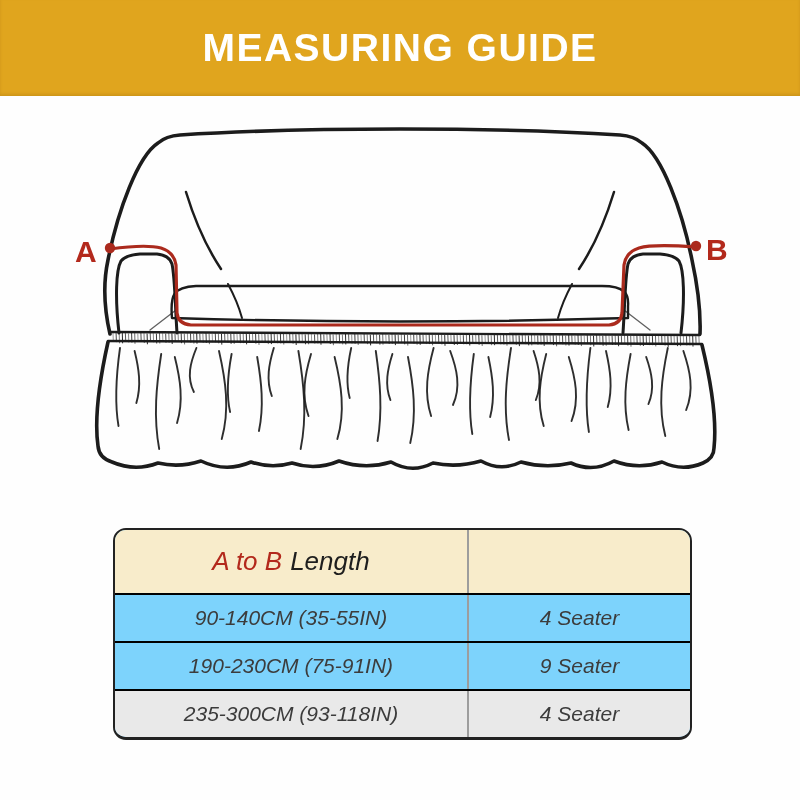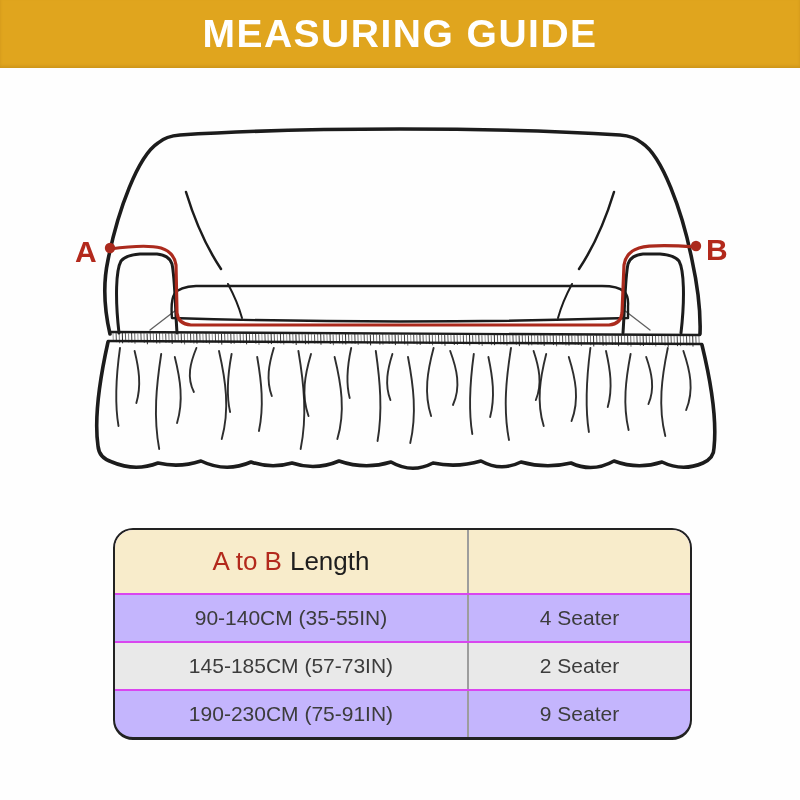--- a/index.html
+++ b/index.html
@@ -3,40 +3,40 @@
 <meta charset="utf-8">
 <style>
   html,body{margin:0;padding:0;}
   body{
     width:800px;height:800px;position:relative;overflow:hidden;
     background:#fefefe;
     font-family:"Liberation Sans", sans-serif;
   }
   
   .banner{
-    position:absolute;left:0;top:0;width:800px;height:68px;
+    position:absolute;left:0;top:0;width:800px;height:96px;
     background:#e0a51e;
     display:flex;align-items:center;justify-content:center;
     box-shadow:inset 0 -2px 3px rgba(120,80,0,.18);
   }
   .banner h1{
     margin:0;color:#ffffff;font-size:39px;font-weight:bold;
     letter-spacing:1.5px;
   }
   
   .diagram{position:absolute;left:0;top:88px;width:800px;height:420px;}
   .diagram svg{display:block;}
   .ab-label{font-family:"Liberation Sans",sans-serif;font-size:30px;font-weight:600;}
   
   .size-table{
     position:absolute;left:113px;top:528px;width:575px;
-    border:2px solid #222222;border-bottom-width:3px;border-radius:20px;
-    overflow:hidden;background:#c4b5fd;
+    border:2px solid #222222;border-bottom-width:3px;border-radius:13px;
+    overflow:hidden;background:#7dd3fc;font-style:italic;
   }
-  .t-row{display:flex;height:46px;border-top:2px solid #d946ef;}
+  .t-row{display:flex;height:46px;border-top:2px solid #000000;}
   .t-row.t-header{height:63px;border-top:none;background:#f8eccb;}
   .t-row.alt{background:#e9e9e9;}
   .t-cell{display:flex;align-items:center;justify-content:center;color:#3c3c3c;font-size:21px;}
   .len-col{width:352px;border-right:2px solid #9d9d9d;}
   .size-col{flex:1;}
   .t-header .t-cell{font-size:26px;color:#1e1e1e;}
   .t-header .size-col{letter-spacing:1px;}
   .red-part{color:#b3291c;margin-right:8px;}
 </style>
 </head>
@@ -315,21 +315,21 @@
   <div class="t-row t-header">
     <div class="t-cell len-col">
       <span class="red-part">A to B</span>
       <span>Length</span>
     </div>
   </div>
   <div class="t-row">
     <div class="t-cell len-col">90-140CM (35-55IN)</div>
     <div class="t-cell size-col">4 Seater</div>
   </div>
-  <div class="t-row alt">
-    <div class="t-cell len-col">145-185CM (57-73IN)</div>
-    <div class="t-cell size-col">2 Seater</div>
-  </div>
   <div class="t-row">
     <div class="t-cell len-col">190-230CM (75-91IN)</div>
     <div class="t-cell size-col">9 Seater</div>
   </div>
+  <div class="t-row alt">
+    <div class="t-cell len-col">235-300CM (93-118IN)</div>
+    <div class="t-cell size-col">4 Seater</div>
+  </div>
 </div>
 
 </body></html>

